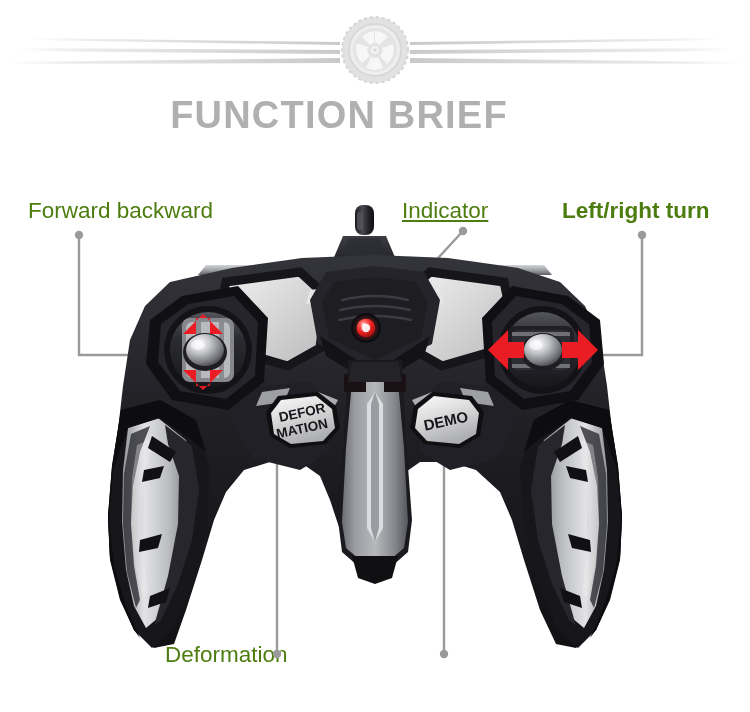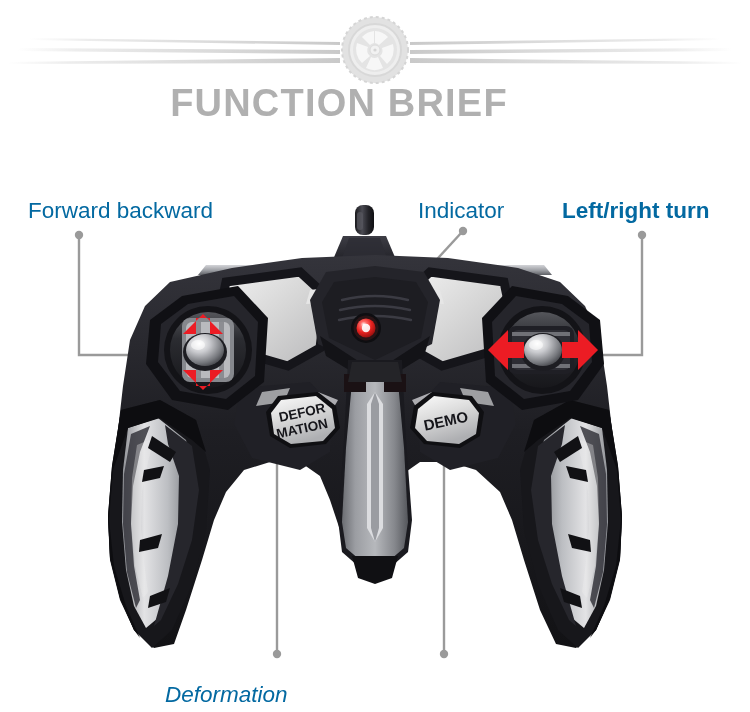--- a/index.html
+++ b/index.html
@@ -27,45 +27,45 @@
   .header-ornament {
     position: absolute;
     left: 0;
     top: 14px;
     width: 750px;
     height: 72px;
   }
   .page-title {
     position: absolute;
     left: 0;
-    top: 80px;
+    top: 92px;
     width: 678px;
     text-align: center;
     font-size: 38px;
     font-weight: bold;
     letter-spacing: 1.2px;
     color: #b0b0b0;
     font-family: "Liberation Sans", sans-serif;
     line-height: 46px;
     user-select: none;
   }
 
   
   .callout-label {
     position: absolute;
     font-size: 22.5px;
-    color: #0369a1;
+    color: #4d7c0f;
     font-family: "Liberation Sans", sans-serif;
     white-space: nowrap;
     line-height: 26px;
   }
   .cl-forward   { left: 28px;  top: 198px; }
-  .cl-indicator { left: 418px; top: 198px; }
+  .cl-indicator { left: 402px; top: 198px; text-decoration: underline; }
   .cl-turn      { left: 562px; top: 198px; font-weight: bold; }
-  .cl-deform    { left: 165px; top: 682px; font-style: italic; }
+  .cl-deform    { left: 165px; top: 642px; }
   .cl-demo      { left: 400px; top: 659px; }
 
   
   .stage {
     position: absolute;
     left: 0;
     top: 0;
     width: 750px;
     height: 712px;
   }

